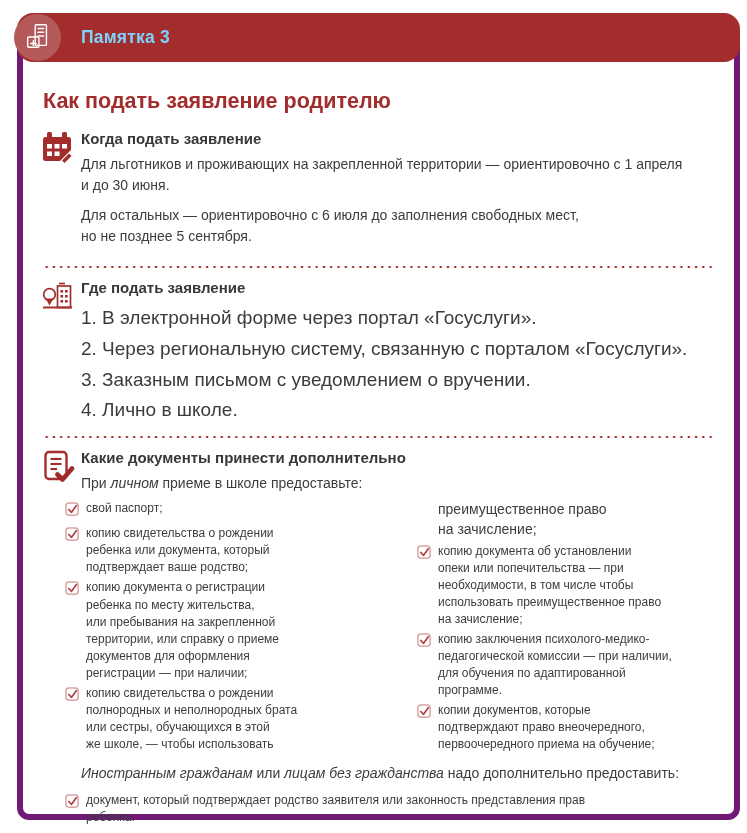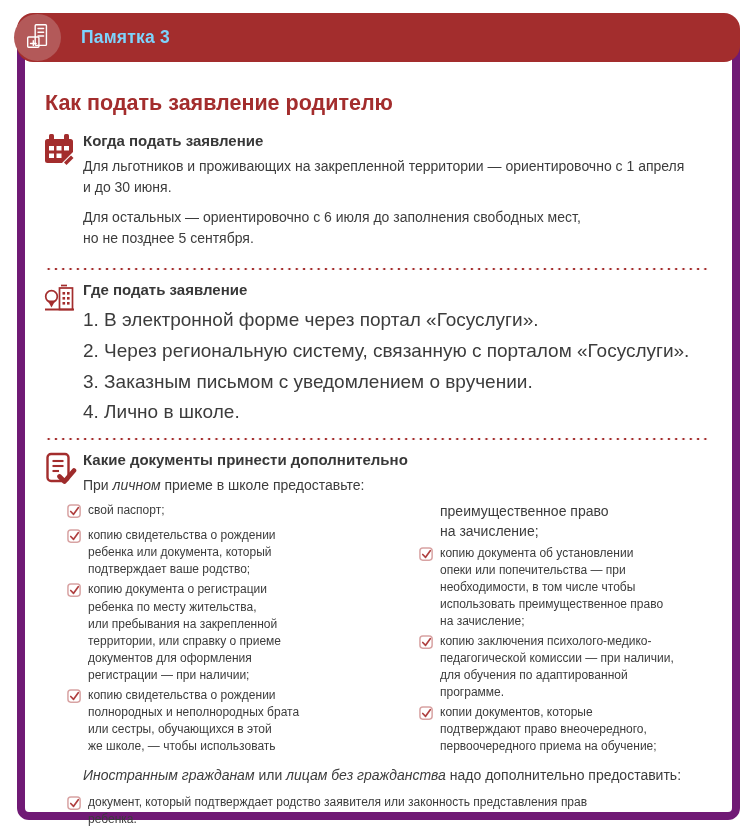--- a/index.html
+++ b/index.html
@@ -32,21 +32,21 @@
     width: 47px; height: 47px; border-radius: 50%;
     background: #B35959;
     display: flex; align-items: center; justify-content: center;
   }
 
   
   .card {
     position: absolute; left: 17px; top: 37px;
     width: 723px; height: 783px;
     box-sizing: border-box;
-    border: 8px solid #701a75;
+    border: 6px solid #701a75;
     border-radius: 12px;
     z-index: 1;
     padding: 46px 20px 0 18px;
   }
 
   .page-title {
     margin: 0 0 16px 2px;
     font-size: 21.5px; font-weight: bold;
     color: #A32D2D;
   }

